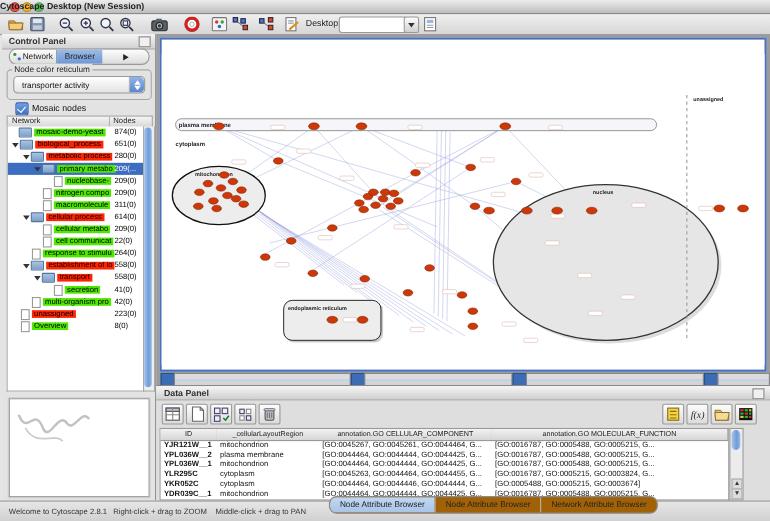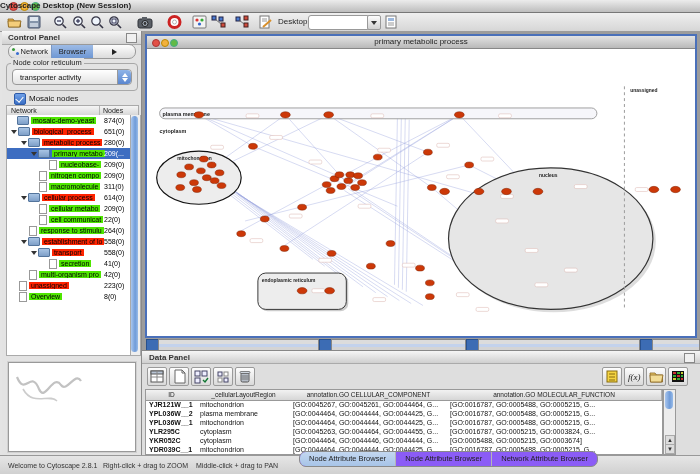--- a/index.html
+++ b/index.html
@@ -75,21 +75,21 @@
   #dpanel-hdr .t{left:7px;top:2px;font-size:8px;font-weight:bold;color:#333;}
   .dpico{top:16px;width:18px;height:17px;background:linear-gradient(#fdfdfd,#dadada);border:1px solid #9a9a9a;border-radius:2px;}
   #dtable{left:3px;top:38px;width:516px;height:64px;background:#fff;border:1px solid #999;}
   .dhead{position:absolute;top:0;height:10px;background:linear-gradient(#f2f2f2,#d6d6d6);border-right:1px solid #b0b0b0;border-bottom:1px solid #999;font-size:6.5px;color:#222;text-align:center;line-height:10px;overflow:hidden;}
   .dcell{position:absolute;height:9px;font-size:7px;color:#111;line-height:9px;white-space:nowrap;overflow:hidden;padding-left:3px;box-sizing:border-box;}
   .dcell.id{font-weight:bold;}
   #dscroll{left:521px;top:38px;width:11px;height:64px;background:#ececec;border:1px solid #999;}
   #dscroll .thumb{left:1px;top:1px;width:8px;height:18px;border-radius:4px;background:linear-gradient(90deg,#a9c6ee,#6f9bd8 60%,#98bbe8);}
   #dscroll .btn{left:1px;width:8px;height:8px;font-size:6px;color:#333;text-align:center;line-height:8px;background:#ddd;border:1px solid #aaa;}
   
-  #btabs{left:299px;top:451px;height:14px;display:flex;border:1px solid #8a8a8a;border-radius:7px;overflow:hidden;background:#8b5cf6;z-index:5;}
+  #btabs{left:299px;top:451px;height:14px;display:flex;border:1px solid #8a8a8a;border-radius:7px;overflow:hidden;background:#a16207;z-index:5;}
   .btab{font-size:7.5px;color:#222;padding:0 9px;line-height:13px;border-left:1px solid #b5b5b5;}
   .btab:first-child{border-left:none;}
   .btab.sel{background:linear-gradient(#c3d7f0,#a7c4e8);}
   #statusbar{left:0;top:455px;width:700px;height:19px;background:linear-gradient(#e6e6e6,#cfcfcf);border-top:1px solid #999;}
   .stxt{top:6px;font-size:7px;color:#333;}
   svg{display:block;}
 </style>
 </head>
 <body>
 
@@ -368,26 +368,20 @@
   <span class="bgwin-b abs" style="left:4px;"></span>
   <span class="bgwin-s abs" style="left:16px;width:159px;"></span>
   <span class="bgwin-b abs" style="left:177px;"></span>
   <span class="bgwin-s abs" style="left:189px;width:133px;"></span>
   <span class="bgwin-b abs" style="left:324px;"></span>
   <span class="bgwin-s abs" style="left:336px;width:160px;"></span>
   <span class="bgwin-b abs" style="left:498px;"></span>
   <span class="bgwin-s abs" style="left:510px;width:46px;"></span>
 
   <div id="netwin" class="abs">
-    <div id="netwin-tb" class="abs">
-      <span class="mlight abs" style="left:5px;background:#e25045;border:1px solid #a33;"></span>
-      <span class="mlight abs" style="left:14px;background:#f2b13c;border:1px solid #b80;"></span>
-      <span class="mlight abs" style="left:23px;background:#62ba46;border:1px solid #4a8;"></span>
-      <span class="t abs">primary metabolic process</span>
-    </div>
     <div id="canvas" class="abs">
       <svg width="548" height="283" viewBox="0 0 548 288">
 
         <g stroke="#98a2dd" stroke-opacity="0.5" stroke-width="0.8">
           <line x1="48" y1="67" x2="375" y2="160"></line>
             <line x1="136" y1="67" x2="56" y2="124"></line>
           <line x1="136" y1="67" x2="198" y2="136"></line>
             <line x1="180" y1="67" x2="48" y2="131"></line>
           <line x1="180" y1="67" x2="285" y2="141"></line>
             <line x1="313" y1="67" x2="205" y2="134"></line>

